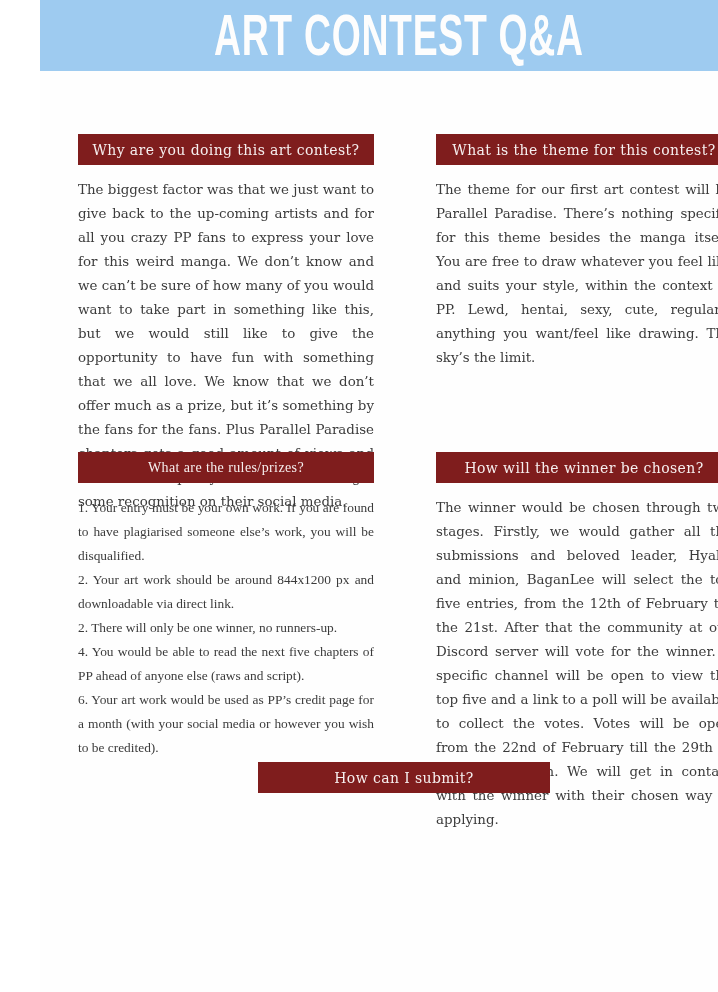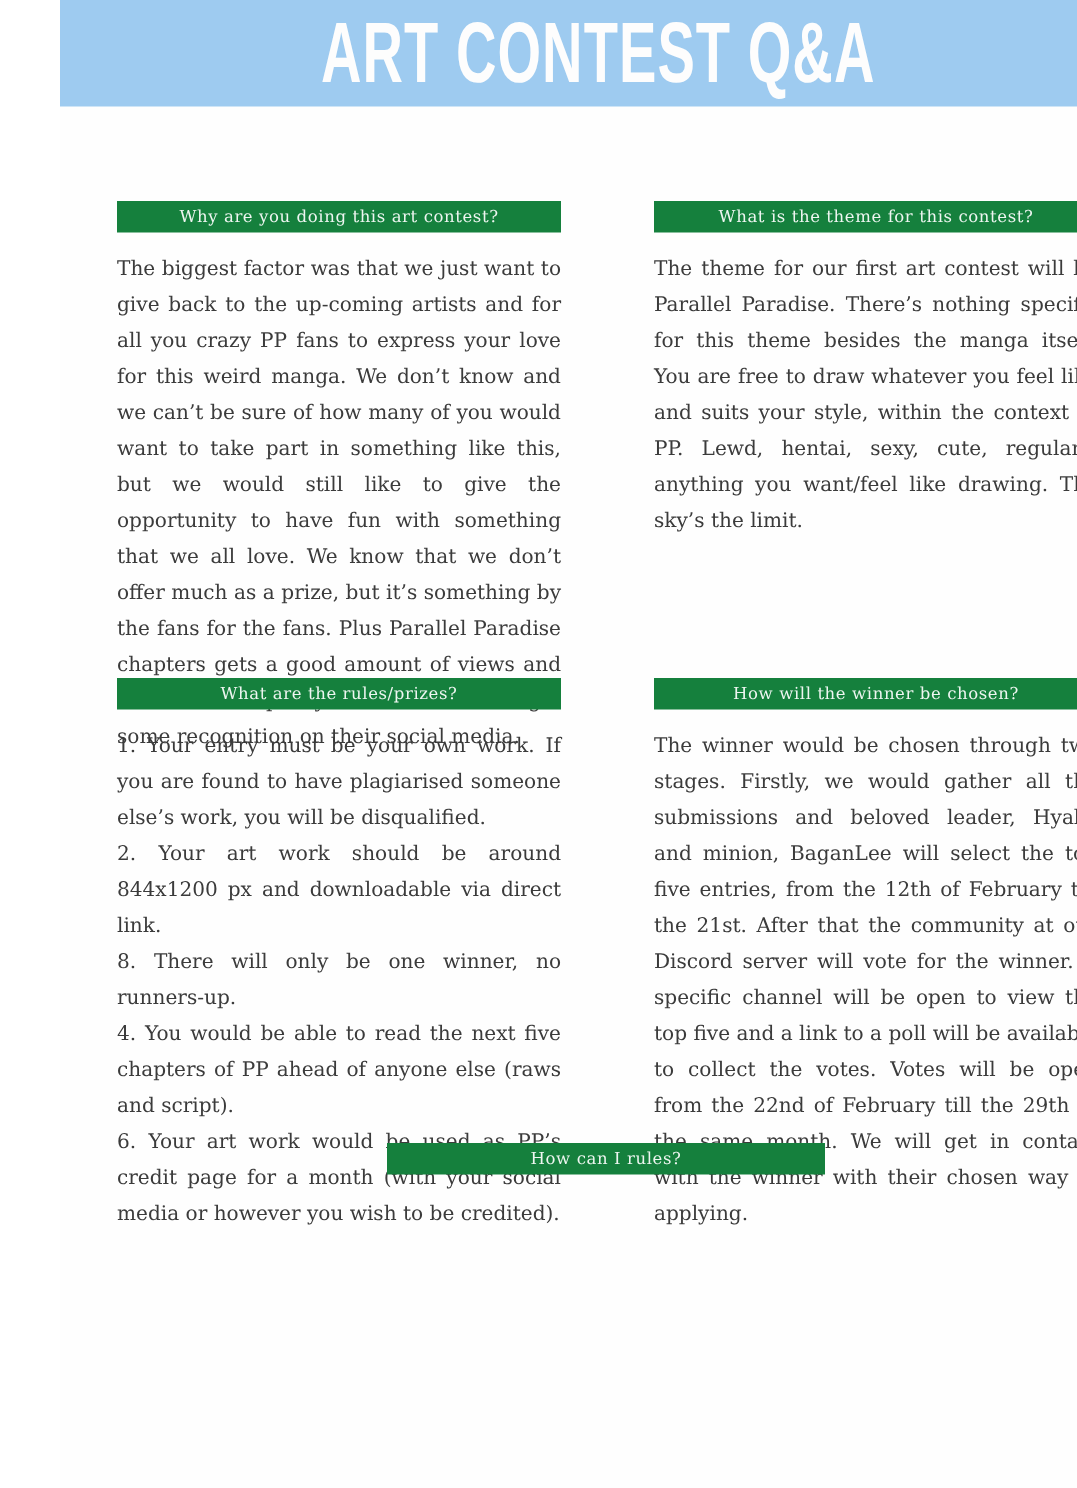--- a/index.html
+++ b/index.html
@@ -29,40 +29,40 @@
     font-size: 55px;
     line-height: 1;
     color: #fdfdfd;
     letter-spacing: 1px;
     white-space: nowrap;
     transform: scaleX(0.68) scaleY(1.04);
     transform-origin: center center;
   }
   .qa-section { position: absolute; }
   .q-box {
-    height: 21px;
-    background: #15803d;
+    height: 31px;
+    background: #7f1d1d;
     display: flex;
     align-items: center;
     justify-content: center;
     color: rgba(255,255,255,0.93);
-    font-size: 11px;
+    font-size: 14px;
     letter-spacing: 0.4px;
   }
   .answer {
     margin: 13px 0 0 0;
     font-size: 13.4px;
     line-height: 24px;
     color: #3b3b3b;
     text-align: justify;
   }
   .rule { margin: 0; }
   #sec-why    { left: 38px;  top: 134px; width: 296px; }
   #sec-theme  { left: 396px; top: 134px; width: 296px; }
-  #sec-rules  { left: 38px;  top: 452px; width: 296px; }
+  #sec-rules  { left: 38px;  top: 452px; width: 296px; font-family: Liberation Serif, serif; }
   #sec-winner { left: 396px; top: 452px; width: 296px; }
   #sec-submit { left: 218px; top: 762px; width: 292px; }
 </style>
 </head>
 <body>
 
 <div class="page">
 
   <div class="banner">
     <h1 class="banner-title">ART CONTEST Q&amp;A</h1>
@@ -76,28 +76,28 @@
   <div class="qa-section" id="sec-theme">
     <div class="q-box">What is the theme for this contest?</div>
     <p class="answer">The theme for our first art contest will be Parallel Paradise. There’s nothing specific for this theme besides the manga itself. You are free to draw whatever you feel like and suits your style, within the context of PP. Lewd, hentai, sexy, cute, regular... anything you want/feel like drawing. The sky’s the limit.</p>
   </div>
 
   <div class="qa-section" id="sec-rules">
     <div class="q-box">What are the rules/prizes?</div>
     <div class="answer">
       <p class="answer rule">1. Your entry must be your own work. If you are found to have plagiarised someone else’s work, you will be disqualified.</p>
       <p class="answer rule">2. Your art work should be around 844x1200 px and downloadable via direct link.</p>
-      <p class="answer rule">8. There will only be one winner, no runners-up.</p>
+      <p class="answer rule">2. There will only be one winner, no runners-up.</p>
       <p class="answer rule">4. You would be able to read the next five chapters of PP ahead of anyone else (raws and script).</p>
       <p class="answer rule">6. Your art work would be used as PP’s credit page for a month (with your social media or however you wish to be credited).</p>
     </div>
   </div>
 
   <div class="qa-section" id="sec-winner">
     <div class="q-box">How will the winner be chosen?</div>
     <p class="answer">The winner would be chosen through two stages. Firstly, we would gather all the submissions and beloved leader, Hyaka and minion, BaganLee will select the top five entries, from the 12th of February till the 21st. After that the community at our Discord server will vote for the winner. A specific channel will be open to view the top five and a link to a poll will be available to collect the votes. Votes will be open from the 22nd of February till the 29th of the same month. We will get in contact with the winner with their chosen way of applying.</p>
   </div>
 
   <div class="qa-section" id="sec-submit">
-    <div class="q-box">How can I rules?</div>
+    <div class="q-box">How can I submit?</div>
   </div>
 
 </div>
 
 </body></html>

